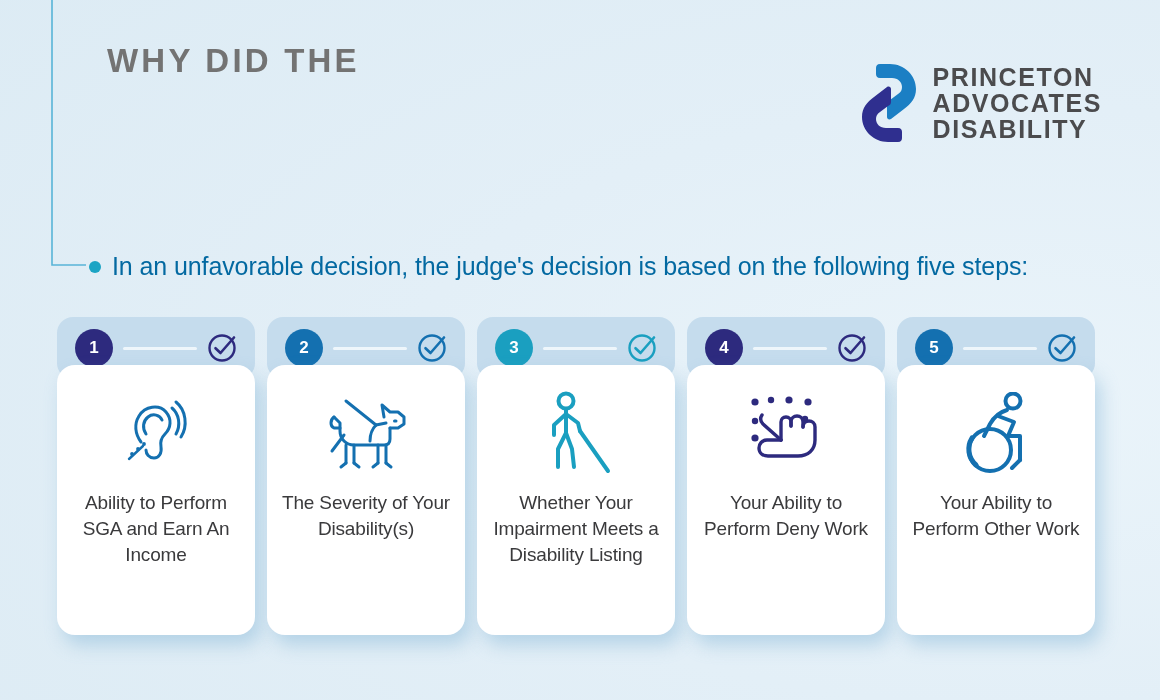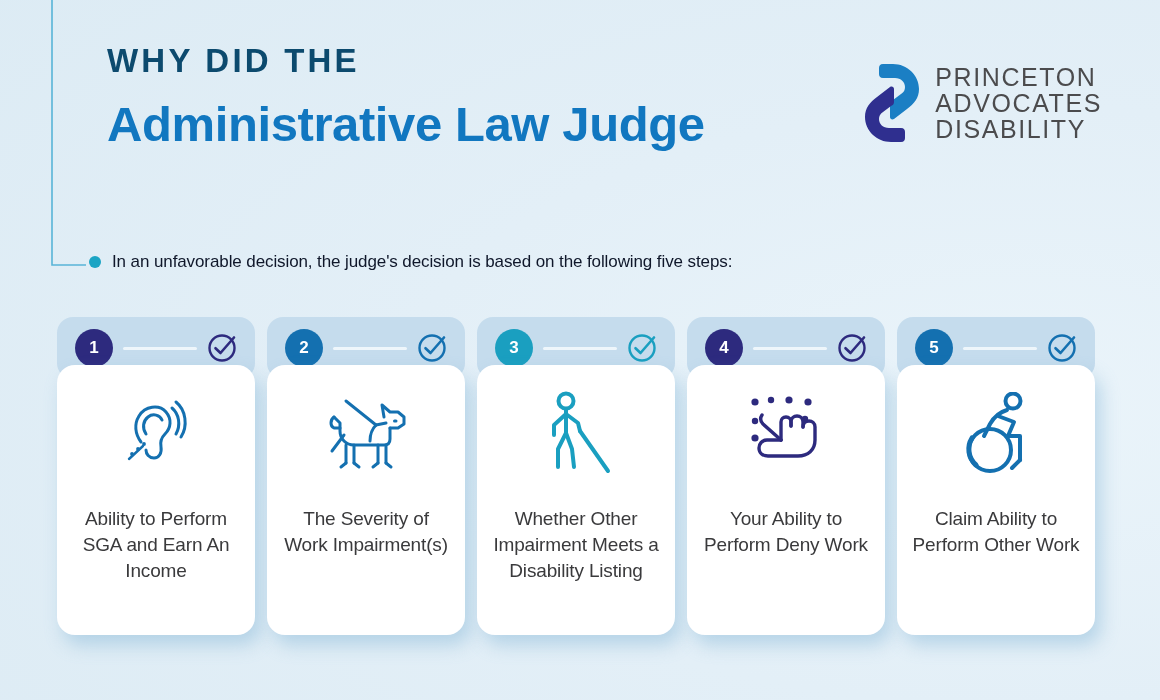--- a/index.html
+++ b/index.html
@@ -15,45 +15,45 @@
     position:relative;
   }
 
   
   #connector { position:absolute; left:0; top:0; width:140px; height:300px; pointer-events:none; }
 
   
   .header { position:absolute; left:107px; top:44px; width:760px; }
   .kicker {
     font-size:33px; font-weight:700; letter-spacing:3.2px;
-    color:#0c4a6e; line-height:1; text-transform:uppercase;
+    color:#737373; line-height:1; text-transform:uppercase;
     font-family:"Liberation Sans", sans-serif;
   }
   .headline {
     margin-top:17px;
     font-size:49px; font-weight:700; line-height:1.24;
     color:#1177c0; letter-spacing:-0.4px;
   }
   .headline .ln { display:block; }
 
   .subtitle-row {
     position:absolute; left:89px; top:252px;
     display:flex; align-items:center; gap:11px;
   }
   .sub-dot { width:12px; height:12px; border-radius:50%; background:#1ba4c4; flex:0 0 auto; }
-  .subtitle { font-size:17px; color:#0f172a; letter-spacing:-0.1px; white-space:nowrap; }
+  .subtitle { font-size:25px; color:#0369a1; letter-spacing:-0.1px; white-space:nowrap; }
 
   
   .logo { position:absolute; right:58px; top:62px; display:flex; align-items:center; gap:12px; }
   .logo-mark { width:62px; height:82px; flex:0 0 auto; }
   .logo-text {
     display:flex; flex-direction:column; align-items:flex-start;
     color:#4b4b4d; line-height:1.04;
   }
-  .logo-text span { font-size:25px; letter-spacing:1.6px; font-weight:400; }
+  .logo-text span { font-size:25px; letter-spacing:1.6px; font-weight:700; }
 
   
   .steps {
     position:absolute; left:57px; top:317px;
     display:flex; gap:12px;
   }
   .step { width:198px; position:relative; }
 
   .pill {
     height:62px; width:100%;
@@ -77,36 +77,35 @@
     background:#fff;
     border-radius:18px;
     min-height:270px;
     padding:26px 14px 22px;
     display:flex; flex-direction:column; align-items:center;
     box-shadow:6px 10px 18px rgba(120,175,210,0.42);
   }
   .card-icon { height:86px; display:flex; align-items:center; justify-content:center; }
   .card-icon svg { display:block; }
   .card-label {
-    margin-top:29px;
+    margin-top:13px;
     font-size:19px; line-height:1.38; color:#3a3a3c;
     text-align:center; letter-spacing:-0.15px;
   }
 </style>
 </head>
 <body>
 
 <svg id="connector" viewBox="0 0 140 300">
   <path d="M52 -10 L52 265 L86 265" fill="none" stroke="#58b4d8" stroke-width="1.6"></path>
 </svg>
 
 <div class="header">
   <div class="kicker">WHY DID THE</div>
   <div class="headline">
-    <span class="ln">Administrative Law Judge</span>
   </div>
 </div>
 
 <div class="subtitle-row">
   <span class="sub-dot"></span>
   <span class="subtitle">In an unfavorable decision, the judge's decision is based on the following five steps:</span>
 </div>
 
 <div class="logo">
   <svg class="logo-mark" viewBox="0 0 62 82">
@@ -165,21 +164,21 @@
           <path d="M14 22 C10 25 10 31 14 33 L20 33"></path>
           <path d="M26 50 L26 68 M34 50 L34 68 M58 50 L58 68 M66 50 L66 68"></path>
           <path d="M26 68 L21 72 M34 68 L39 72 M58 68 L53 72 M66 68 L71 72"></path>
           <path d="M24 40 L12 56"></path>
           <path d="M76 26 L74.5 26"></path>
           <path d="M26 6 L56 30"></path>
           <path d="M56 30 C52 34 50 40 50 46"></path>
           <path d="M56 30 L66 28"></path>
         </svg>
       </div>
-      <div class="card-label">The Severity of Work Impairment(s)</div>
+      <div class="card-label">The Severity of Your Disability(s)</div>
     </div>
   </div>
 
   <div class="step">
     <div class="pill">
       <span class="num" style="background:#1a9fc0">3</span>
       <span class="dash"></span>
       <svg class="check" viewBox="0 0 32 32">
         <circle cx="15" cy="16" r="12.5" fill="none" stroke="#1a9fc0" stroke-width="2.4"></circle>
         <path d="M8.5 16.2 L13.5 21 L27 5.5" fill="none" stroke="#1a9fc0" stroke-width="2.6" stroke-linecap="round" stroke-linejoin="round"></path>
@@ -190,21 +189,21 @@
         <svg width="72" height="86" viewBox="0 0 72 86" fill="none" stroke="#1a9fc0" stroke-width="4" stroke-linecap="round" stroke-linejoin="round">
           <circle cx="26" cy="10" r="7.5"></circle>
           <path d="M26 19 L26 42"></path>
           <path d="M26 23 L14 34 L14 44"></path>
           <path d="M26 23 L38 32 L40 40"></path>
           <path d="M26 42 L18 58 L18 76"></path>
           <path d="M26 42 L32 58 L34 76"></path>
           <path d="M40 40 L68 80"></path>
         </svg>
       </div>
-      <div class="card-label">Whether Other Impairment Meets a Disability Listing</div>
+      <div class="card-label">Whether Your Impairment Meets a Disability Listing</div>
     </div>
   </div>
 
   <div class="step">
     <div class="pill">
       <span class="num" style="background:#2d2a7e">4</span>
       <span class="dash"></span>
       <svg class="check" viewBox="0 0 32 32">
         <circle cx="15" cy="16" r="12.5" fill="none" stroke="#2d2a7e" stroke-width="2.4"></circle>
         <path d="M8.5 16.2 L13.5 21 L27 5.5" fill="none" stroke="#2d2a7e" stroke-width="2.6" stroke-linecap="round" stroke-linejoin="round"></path>
@@ -244,17 +243,17 @@
         <svg width="76" height="84" viewBox="0 0 76 84" fill="none" stroke="#1470b0" stroke-width="4" stroke-linecap="round" stroke-linejoin="round">
           <circle cx="55" cy="9" r="7.5"></circle>
           <path d="M49 18 C42 20 36 25 32 32 L26 44"></path>
           <path d="M40 24 L56 30 L50 44"></path>
           <path d="M50 44 L62 44 L62 68"></path>
           <path d="M62 68 L54 76"></path>
           <circle cx="32" cy="58" r="21"></circle>
           <path d="M18 73 A21 21 0 0 1 14 46" stroke-width="5"></path>
         </svg>
       </div>
-      <div class="card-label">Claim Ability to Perform Other Work</div>
+      <div class="card-label">Your Ability to Perform Other Work</div>
     </div>
   </div>
 
 </div>
 
 </body></html>

